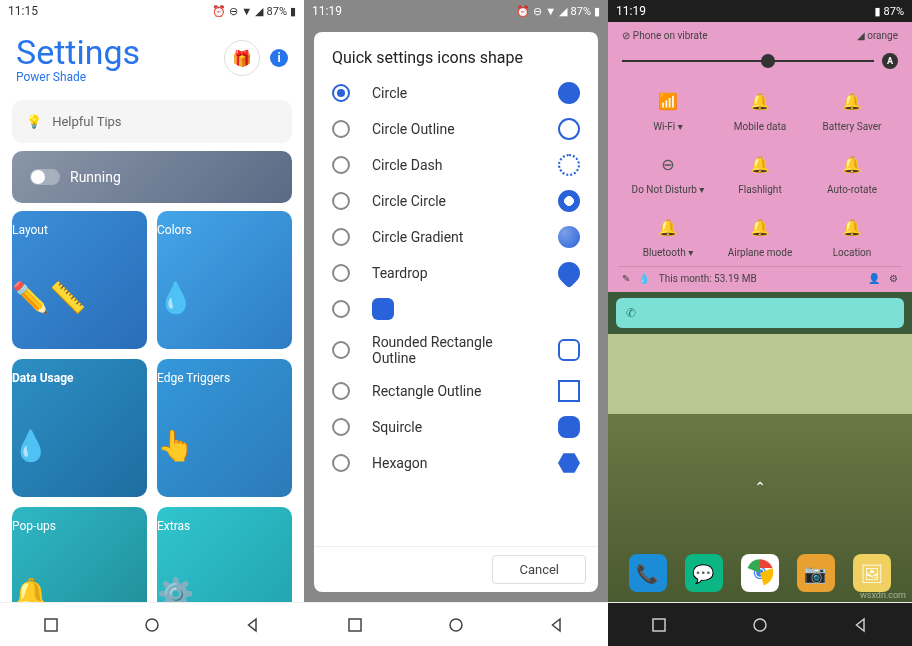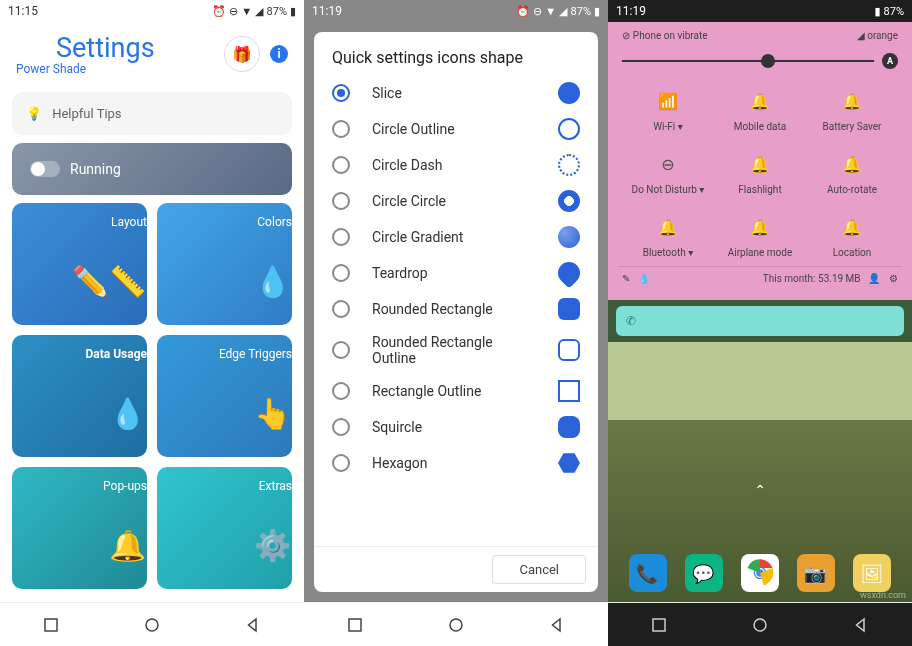--- a/index.html
+++ b/index.html
@@ -8,31 +8,31 @@
 
 
 .statusbar { height: 22px; display: flex; justify-content: space-between; align-items: center; padding: 0 8px; font-size: 12px; color: #333; }
 .statusbar.dark { color: #fff; background: #1e1e1e; }
 .statusbar .right { display: flex; gap: 3px; align-items: center; }
 .statusbar .right span { font-size: 11px; }
 
 
 .p1 .content { flex: 1; padding: 0 12px; overflow: hidden; }
 .p1 .header { display: flex; justify-content: space-between; align-items: center; padding: 10px 4px 8px; }
-.p1 .title { color: #2774eb; font-size: 27px; font-weight: 400; margin-left: 40px; }
+.p1 .title { color: #2774eb; font-size: 34px; font-weight: 400; }
 .p1 .subtitle { color: #2774eb; font-size: 12px; margin-top: -2px; }
 .p1 .header-icons { display: flex; gap: 10px; align-items: center; }
 .p1 .gift { width: 36px; height: 36px; border: 1px solid #ddd; border-radius: 50%; display: flex; align-items: center; justify-content: center; }
 .p1 .info { width: 18px; height: 18px; background: #2774eb; color: #fff; border-radius: 50%; font-size: 12px; font-weight: bold; display: flex; align-items: center; justify-content: center; }
 .p1 .tips { background: #f5f5f5; border-radius: 10px; padding: 14px; margin: 8px 0; display: flex; gap: 10px; align-items: center; color: #666; font-size: 13px; }
 .p1 .running { background: linear-gradient(135deg, #8a96a8, #5a6a85); border-radius: 10px; padding: 18px; margin: 8px 0; color: #fff; display: flex; gap: 10px; align-items: center; font-size: 14px; }
 .p1 .toggle { width: 30px; height: 16px; background: rgba(255,255,255,.3); border-radius: 10px; position: relative; }
 .p1 .toggle::after { content: ''; position: absolute; width: 14px; height: 14px; background: #fff; border-radius: 50%; top: 1px; left: 1px; }
 .p1 .grid { display: grid; grid-template-columns: 1fr 1fr; gap: 10px; }
-.p1 .tile { border-radius: 10px; padding: 12px 0 6px; color: #fff; height: 122px; display: flex; flex-direction: column; align-items: flex-end; text-align: center; }
+.p1 .tile { border-radius: 10px; padding: 12px 0 6px; color: #fff; height: 138px; display: flex; flex-direction: column; align-items: flex-start; text-align: center; }
 .p1 .tile .label { font-size: 12px; margin-bottom: 14px; }
 .p1 .tile .icon { font-size: 30px; flex: 1; display: flex; align-items: center; }
 .t-layout { background: linear-gradient(135deg, #3b8ed8, #2a6db8); }
 .t-colors { background: linear-gradient(135deg, #44a5e8, #2e7dc4); }
 .t-data { background: linear-gradient(135deg, #2d8fc5, #1e6da0); font-weight: bold; }
 .t-edge { background: linear-gradient(135deg, #3498db, #2c7ab8); }
 .t-popup { background: linear-gradient(135deg, #2fb8c5, #1e8a95); }
 .t-extras { background: linear-gradient(135deg, #30c5cf, #20a0aa); }
 
 
@@ -63,21 +63,21 @@
 .pv-rrect-outline { border: 2px solid #2962d9; border-radius: 6px; }
 .pv-rect { background: #2962d9; }
 .pv-rect-outline { border: 2px solid #2962d9; }
 .pv-squircle { background: #2962d9; border-radius: 8px; }
 .pv-hexagon { background: #2962d9; clip-path: polygon(25% 6%, 75% 6%, 100% 50%, 75% 94%, 25% 94%, 0 50%); }
 .p2 .dlg-footer { border-top: 1px solid #eee; padding: 8px 12px; text-align: right; }
 .p2 .cancel { display: inline-block; border: 1px solid #ddd; border-radius: 4px; padding: 6px 26px; font-size: 13px; color: #444; }
 
 
 .p3 { background: #3a5a3a; }
-.p3 .panel { background: #e79ec8; padding: 6px 10px 16px; text-align: right; }
+.p3 .panel { background: #e79ec8; padding: 6px 10px 8px; }
 .p3 .panel-top { display: flex; justify-content: space-between; font-size: 10px; color: #444; padding: 2px 4px; }
 .p3 .slider-row { display: flex; align-items: center; gap: 8px; padding: 10px 4px; }
 .p3 .slider { flex: 1; height: 2px; background: #333; position: relative; }
 .p3 .slider::after { content: ''; position: absolute; width: 14px; height: 14px; background: #333; border-radius: 50%; left: 55%; top: -6px; }
 .p3 .auto { width: 16px; height: 16px; background: #333; color: #fff; border-radius: 50%; font-size: 9px; display: flex; align-items: center; justify-content: center; font-weight: bold; }
 .p3 .qs-grid { display: grid; grid-template-columns: repeat(3, 1fr); gap: 18px 0; padding: 8px 4px; }
 .p3 .qs-tile { display: flex; flex-direction: column; align-items: center; gap: 6px; }
 .p3 .qs-icon { width: 28px; height: 28px; display: flex; align-items: center; justify-content: center; font-size: 16px; color: #555; }
 .p3 .qs-icon.active { color: #5ab3e8; }
 .p3 .qs-label { font-size: 10px; color: #444; }
@@ -181,21 +181,21 @@
       <span>◢</span>
       <span>87%</span>
       <span>▮</span>
     </div>
   </div>
   <div class="dialog">
     <div class="dlg-title">Quick settings icons shape</div>
     <div class="options" id="options">
         <div class="opt">
           <div class="radio checked"></div>
-          <div class="opt-label">Slice</div>
+          <div class="opt-label">Circle</div>
           <div class="preview pv-circle"></div>
         </div>
         <div class="opt">
           <div class="radio"></div>
           <div class="opt-label">Circle Outline</div>
           <div class="preview pv-circle-outline"></div>
         </div>
         <div class="opt">
           <div class="radio"></div>
           <div class="opt-label">Circle Dash</div>
@@ -211,21 +211,20 @@
           <div class="opt-label">Circle Gradient</div>
           <div class="preview pv-circle-grad"></div>
         </div>
         <div class="opt">
           <div class="radio"></div>
           <div class="opt-label">Teardrop</div>
           <div class="preview pv-teardrop"></div>
         </div>
         <div class="opt">
           <div class="radio"></div>
-          <div class="opt-label">Rounded Rectangle</div>
           <div class="preview pv-rrect"></div>
         </div>
         <div class="opt">
           <div class="radio"></div>
           <div class="opt-label">Rounded Rectangle Outline</div>
           <div class="preview pv-rrect-outline"></div>
         </div>
         <div class="opt">
           <div class="radio"></div>
           <div class="opt-label">Rectangle Outline</div>

